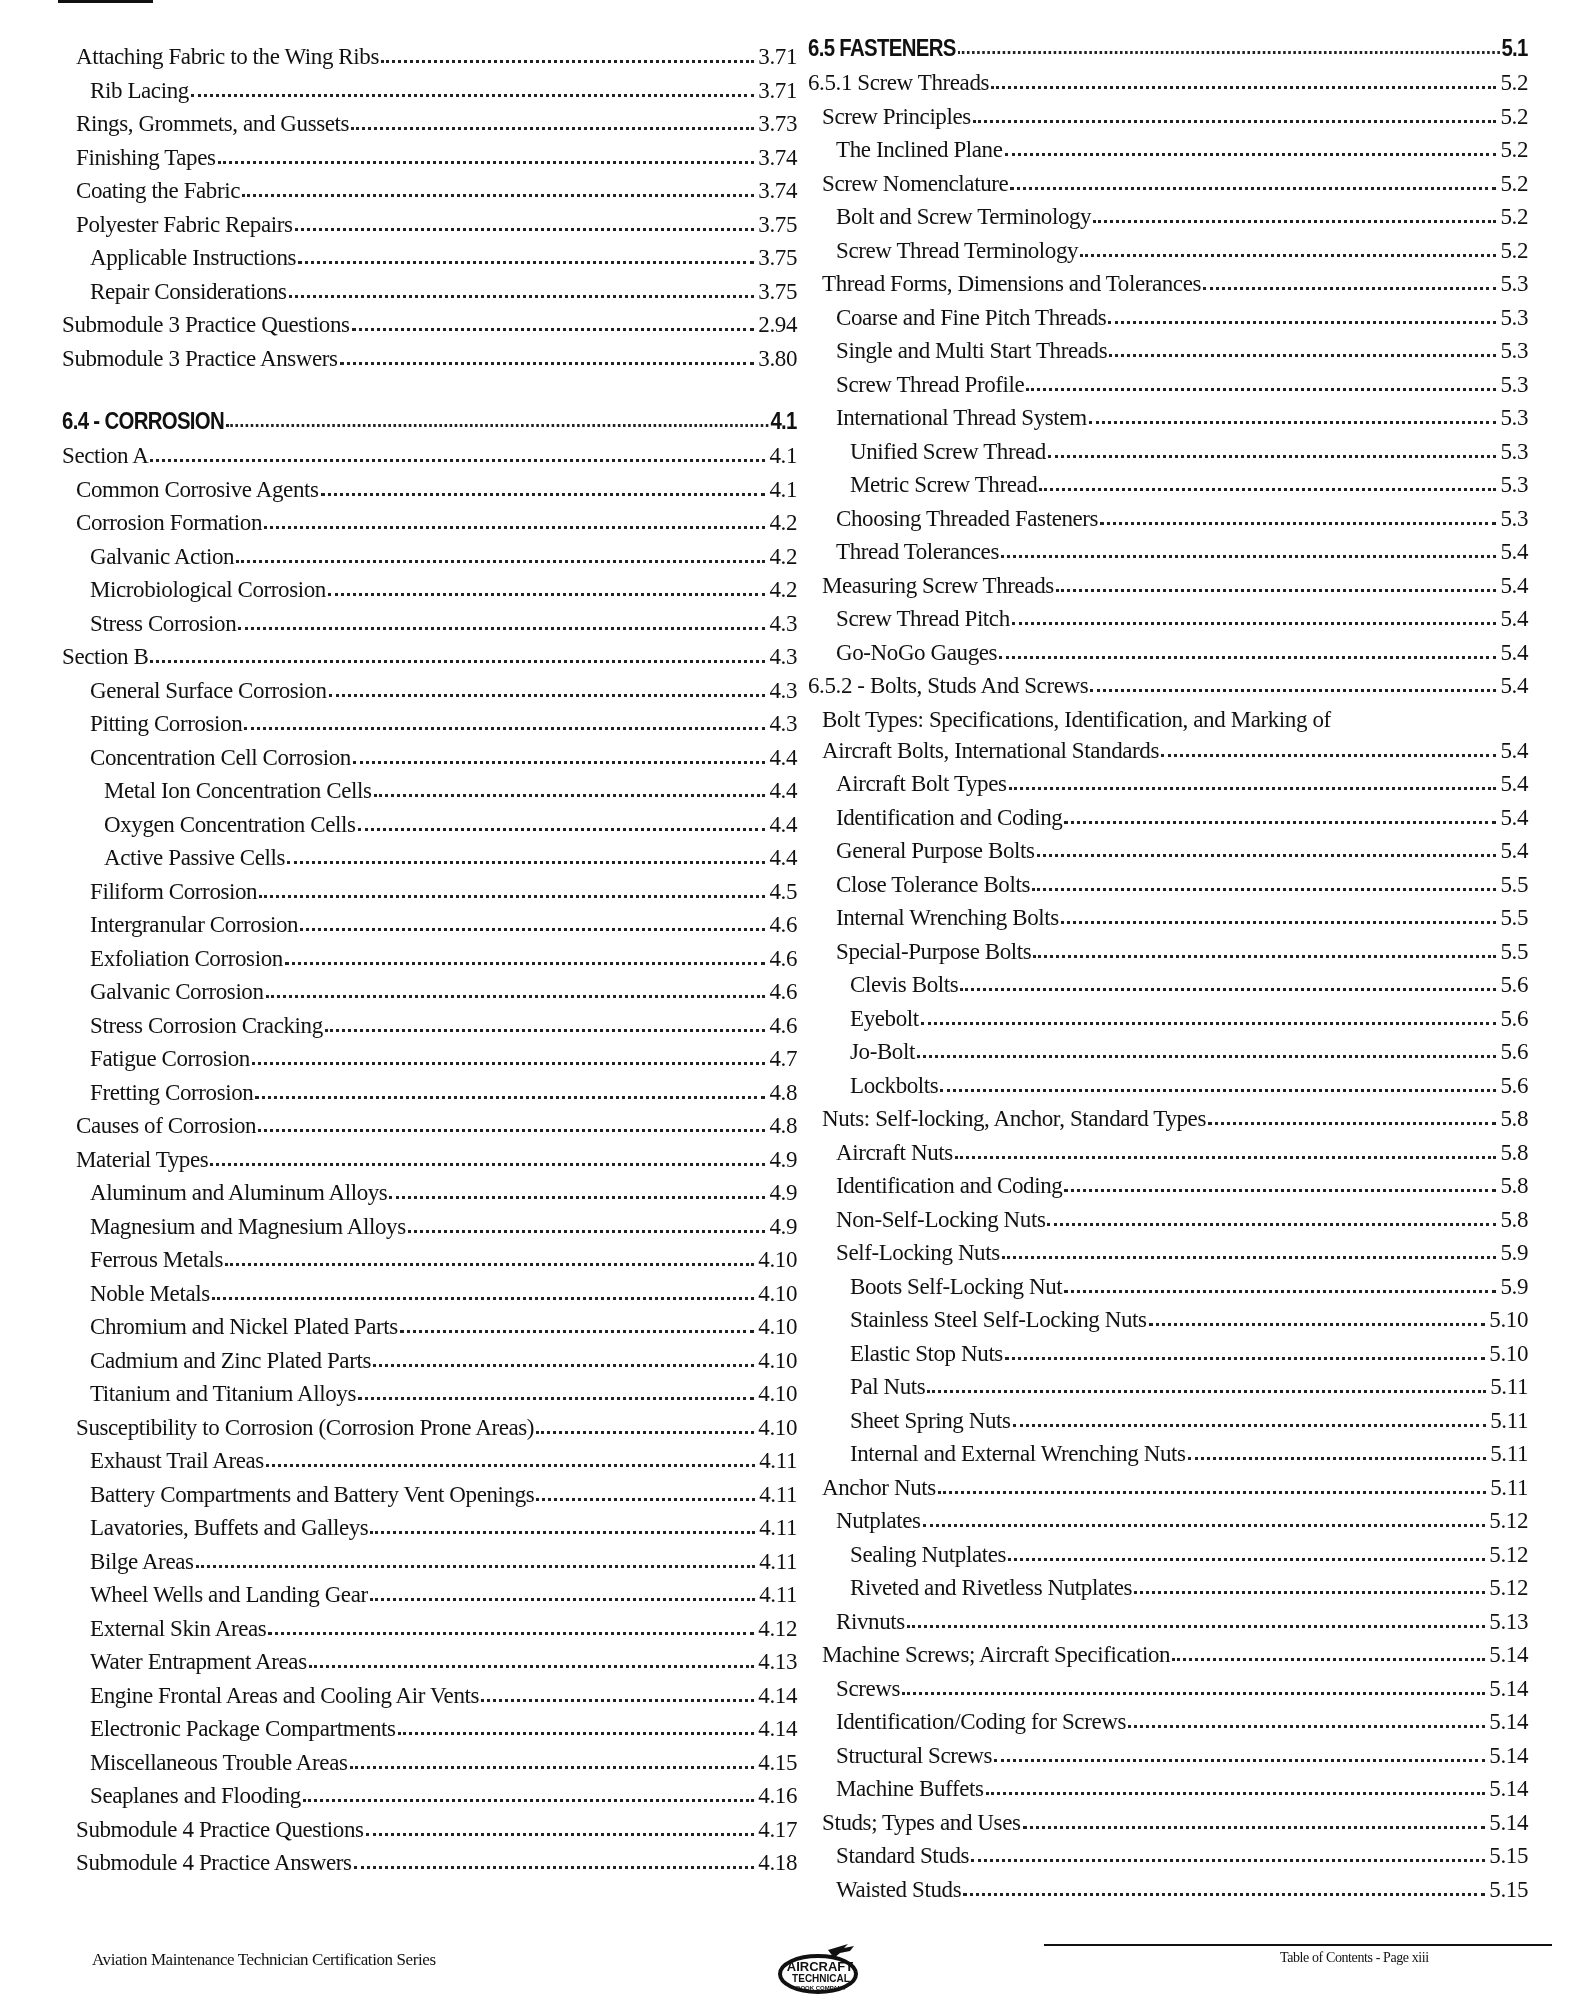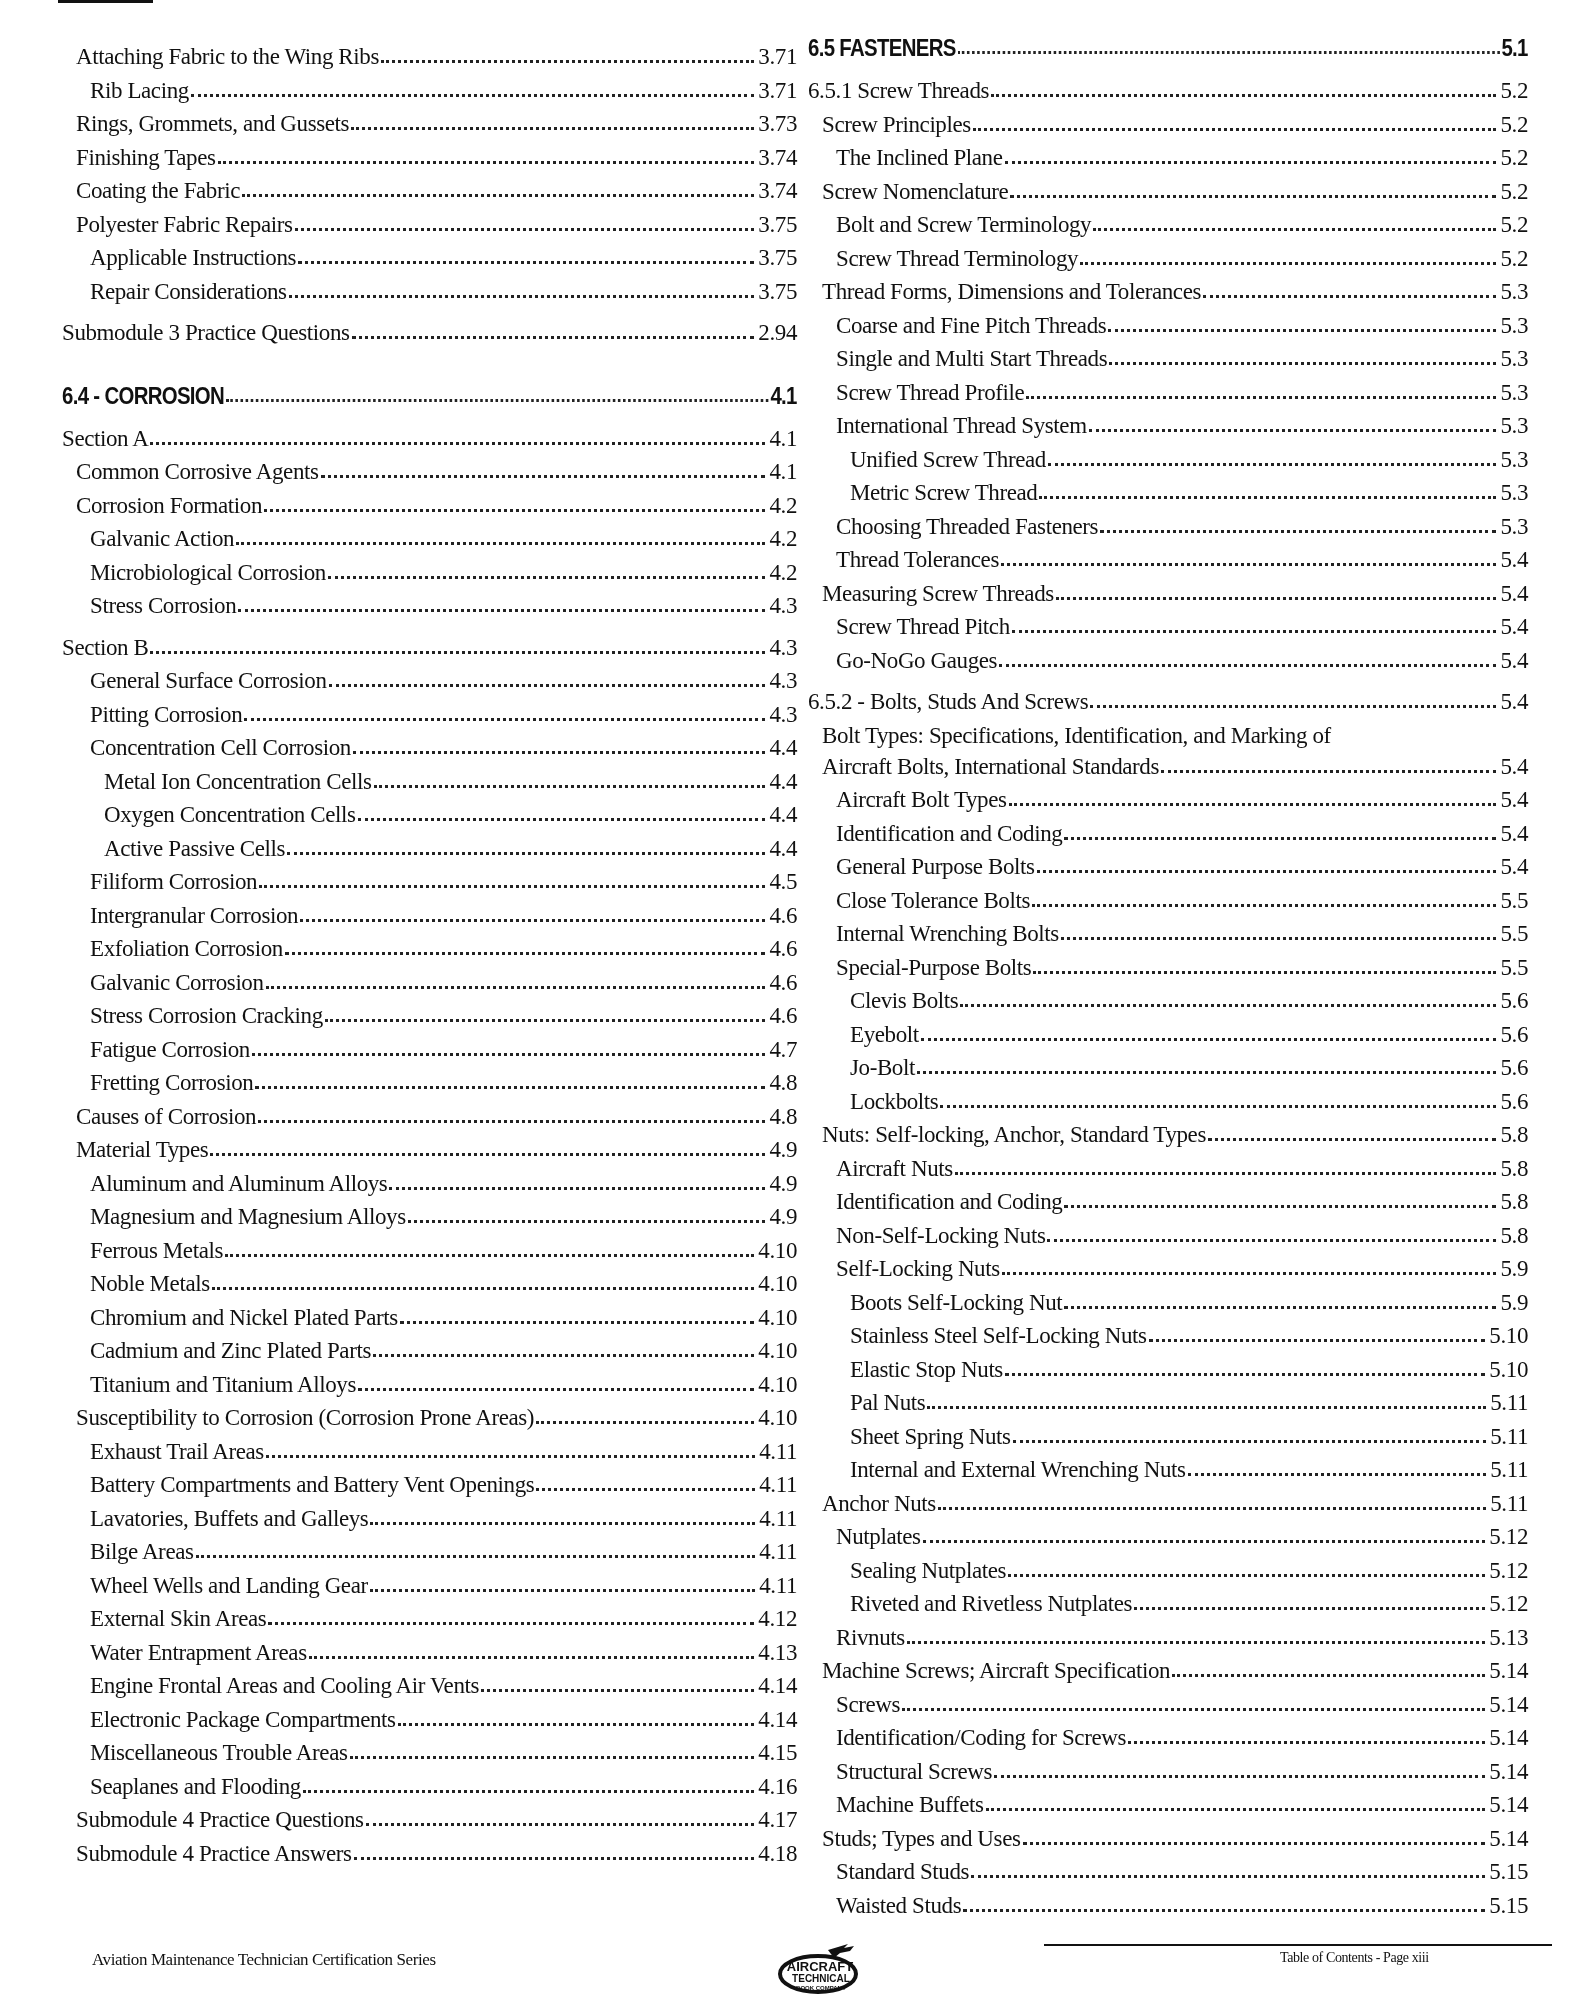--- a/index.html
+++ b/index.html
@@ -16,21 +16,21 @@
     font-size: 23px; letter-spacing: -0.4px; white-space: nowrap;
   }
   .entry .label { flex: 0 0 auto; }
   .entry .leader {
     flex: 1 1 auto; overflow: hidden; margin: 0 4px 0 2px;
     border-bottom: 3px dotted #222; height: 0; position: relative; top: -1px;
   }
   .entry .page { flex: 0 0 auto; }
   .entry.wrap { height: 31px; }
   .entry.wrap .leader { border: none; }
-  .l0 { padding-left: 0px; margin-top: 8px; }
+  .l0 { padding-left: 0px; }
   .l1 { padding-left: 14px; }
   .l2 { padding-left: 28px; }
   .l3 { padding-left: 42px; text-align: center; }
   .heading {
     display: flex; align-items: baseline; height: 36px;
     font-family: "Liberation Sans", "DejaVu Sans", sans-serif; font-weight: bold;
     font-size: 24px; letter-spacing: -0.8px; transform: scaleX(0.85); transform-origin: left;
     width: 117.6%;
   }
   .heading .leader { flex: 1 1 auto; border-bottom: 3px dotted #222; height: 0; margin: 0 2px; position: relative; top: -2px; }
@@ -89,20 +89,25 @@
       <div class="entry l2">
         <span class="label">Repair Considerations</span>
         <span class="leader"></span>
         <span class="page">3.75</span>
       </div>
       <div class="entry l0">
         <span class="label">Submodule 3 Practice Questions</span>
         <span class="leader"></span>
         <span class="page">2.94</span>
       </div>
+      <div class="entry l0">
+        <span class="label">Submodule 3 Practice Answers</span>
+        <span class="leader"></span>
+        <span class="page">3.80</span>
+      </div>
     </div>
   <div class="spacer"></div>
   <div class="heading">
     <span>6.4 - CORROSION</span>
     <span class="leader"></span>
     <span>4.1</span>
   </div>
   <div id="left-b">
       <div class="entry l0">
         <span class="label">Section A</span>

